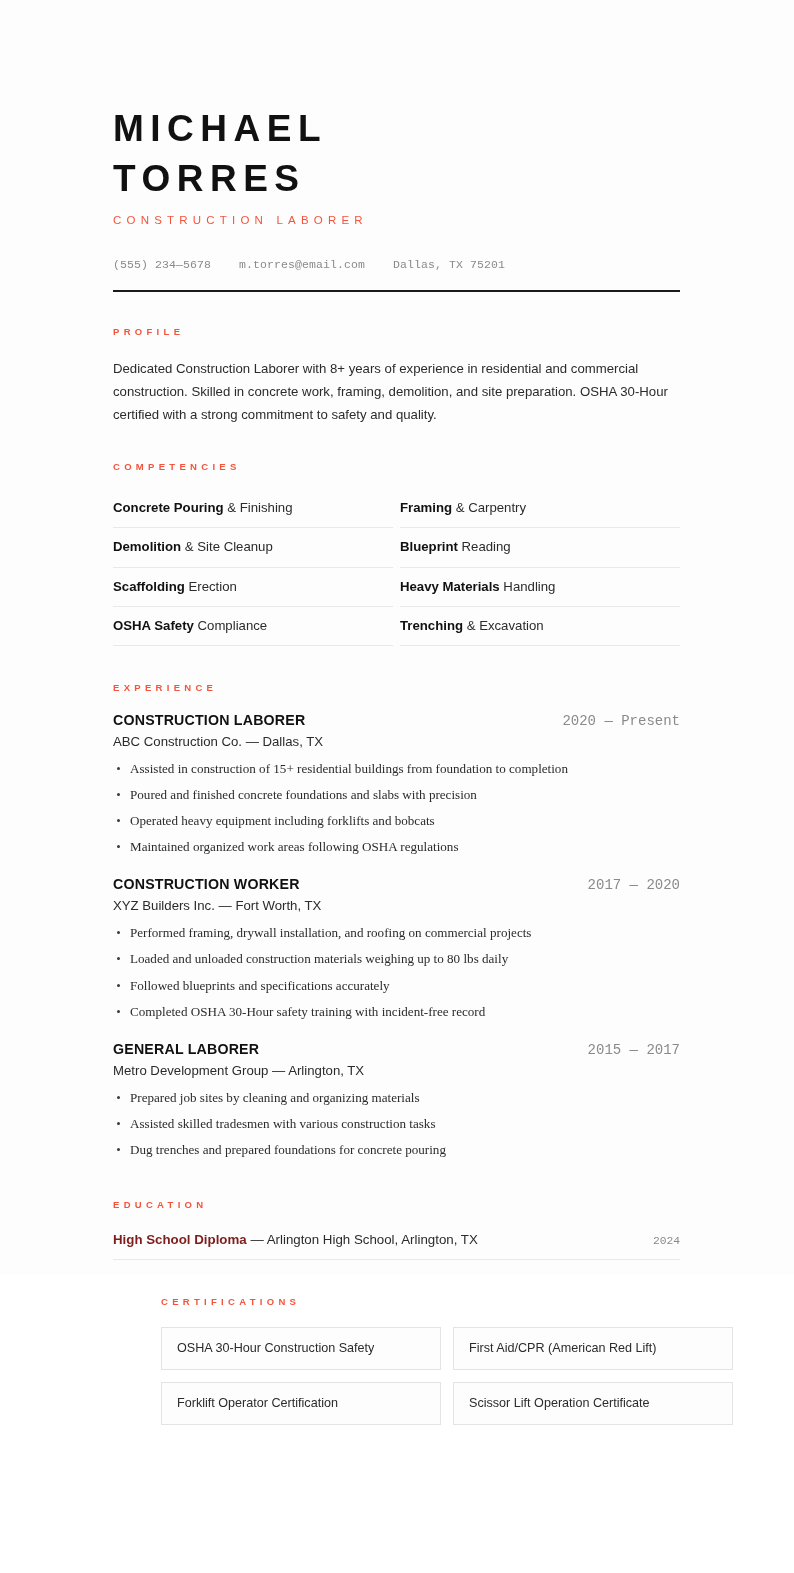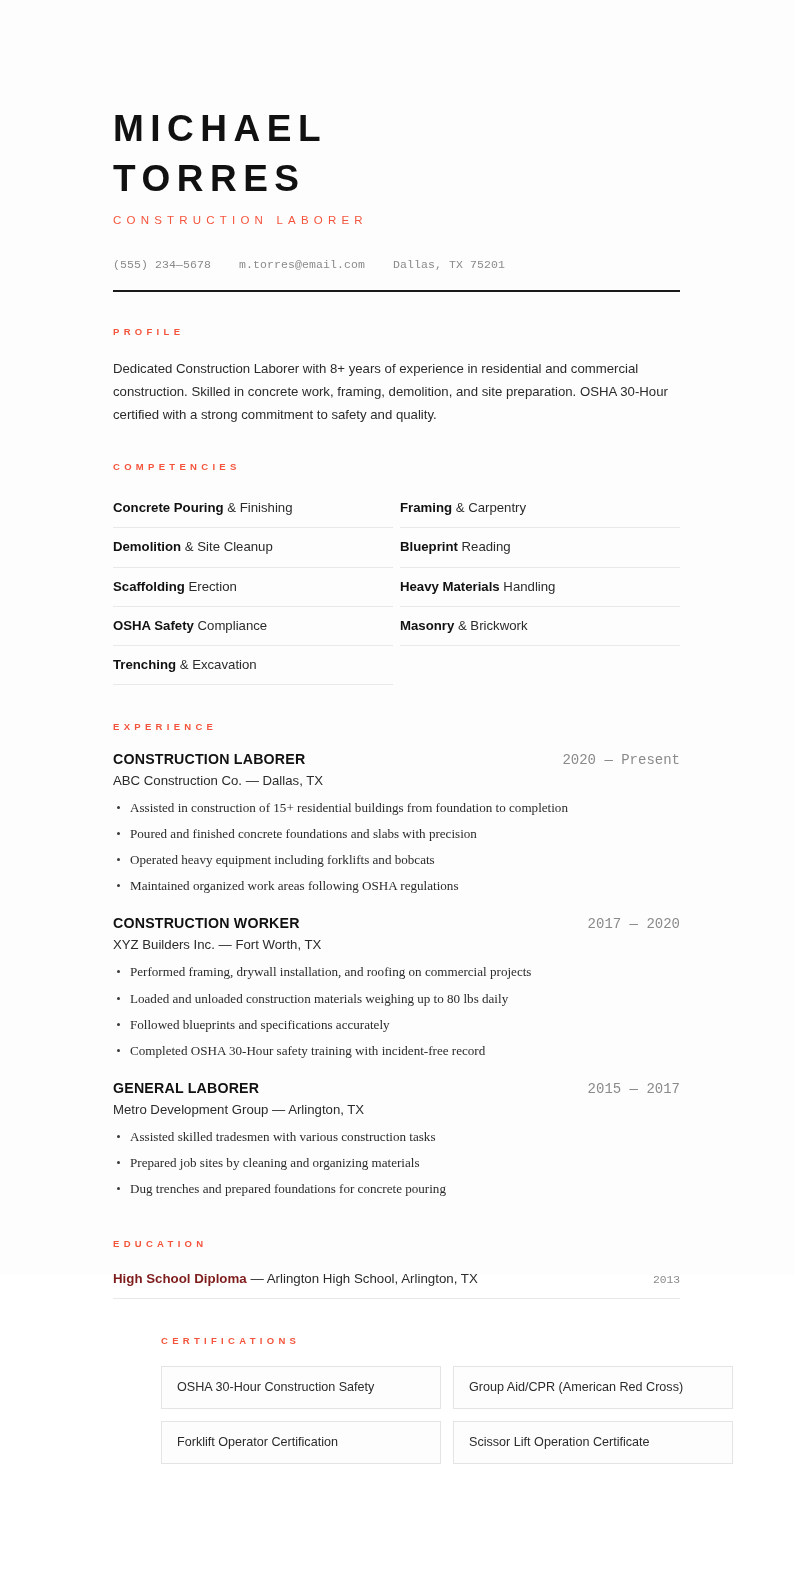--- a/index.html
+++ b/index.html
@@ -209,21 +209,20 @@
     <div class="competencies-wrap">
       <div class="section-label">COMPETENCIES</div>
       <div class="comp-grid" id="comp-grid">
           <div class="comp-item"><b>Concrete Pouring</b><span> &amp; Finishing</span></div>
           <div class="comp-item"><b>Framing</b><span> &amp; Carpentry</span></div>
           <div class="comp-item"><b>Demolition</b><span> &amp; Site Cleanup</span></div>
           <div class="comp-item"><b>Blueprint</b><span> Reading</span></div>
           <div class="comp-item"><b>Scaffolding</b><span> Erection</span></div>
           <div class="comp-item"><b>Heavy Materials</b><span> Handling</span></div>
           <div class="comp-item"><b>OSHA Safety</b><span> Compliance</span></div>
-          <div class="comp-item"><b>Masonry</b><span> &amp; Brickwork</span></div>
           <div class="comp-item"><b>Trenching</b><span> &amp; Excavation</span></div>
         </div>
     </div>
 
     <div class="experience-wrap">
       <div class="section-label">EXPERIENCE</div>
       <div id="exp-list">
           <div class="job">
             <div class="job-head">
               <div class="job-role">CONSTRUCTION LABORER</div>
@@ -250,42 +249,42 @@
               <li>Completed OSHA 30-Hour safety training with incident-free record</li>
             </ul>
           </div>
           <div class="job">
             <div class="job-head">
               <div class="job-role">GENERAL LABORER</div>
               <div class="job-dates">2015 — 2017</div>
             </div>
             <div class="job-company">Metro Development Group — Arlington, TX</div>
             <ul class="bullets">
+              <li>Prepared job sites by cleaning and organizing materials</li>
               <li>Assisted skilled tradesmen with various construction tasks</li>
-              <li>Prepared job sites by cleaning and organizing materials</li>
               <li>Dug trenches and prepared foundations for concrete pouring</li>
             </ul>
           </div>
         </div>
     </div>
 
     <div class="education-wrap">
       <div class="section-label">EDUCATION</div>
       <div class="edu-row">
         <div class="edu-main">
           <b>High School Diploma</b><span> — </span><span>Arlington High School, Arlington, TX</span>
         </div>
-        <div class="edu-year">2013</div>
+        <div class="edu-year">2024</div>
       </div>
     </div>
 
     <div class="certs-wrap">
       <div class="section-label">CERTIFICATIONS</div>
       <div class="cert-grid" id="cert-grid">
           <div class="cert-box">OSHA 30-Hour Construction Safety</div>
-          <div class="cert-box">Group Aid/CPR (American Red Cross)</div>
+          <div class="cert-box">First Aid/CPR (American Red Lift)</div>
           <div class="cert-box">Forklift Operator Certification</div>
           <div class="cert-box">Scissor Lift Operation Certificate</div>
         </div>
     </div>
 
   </div>
 </div>
 
 </body></html>

